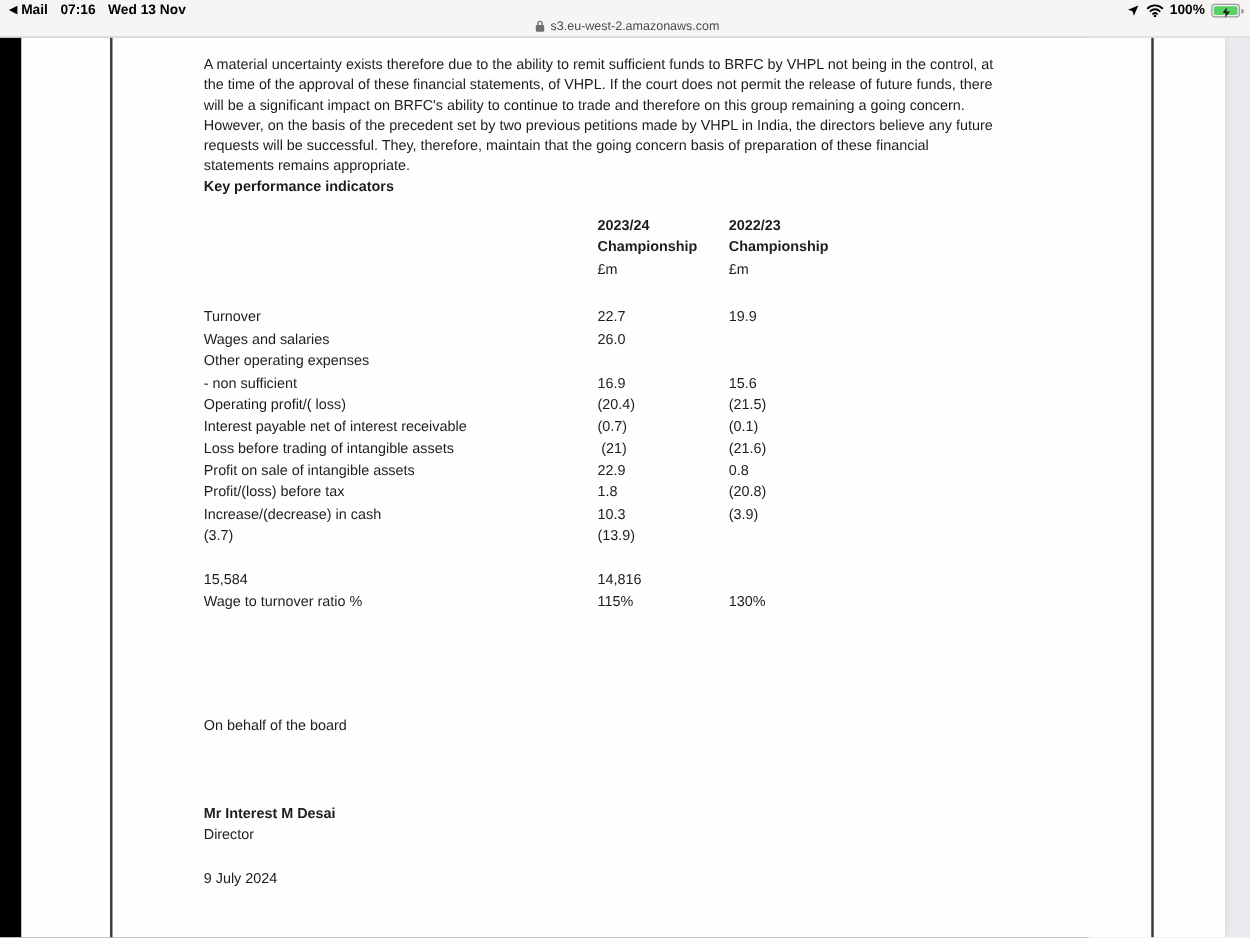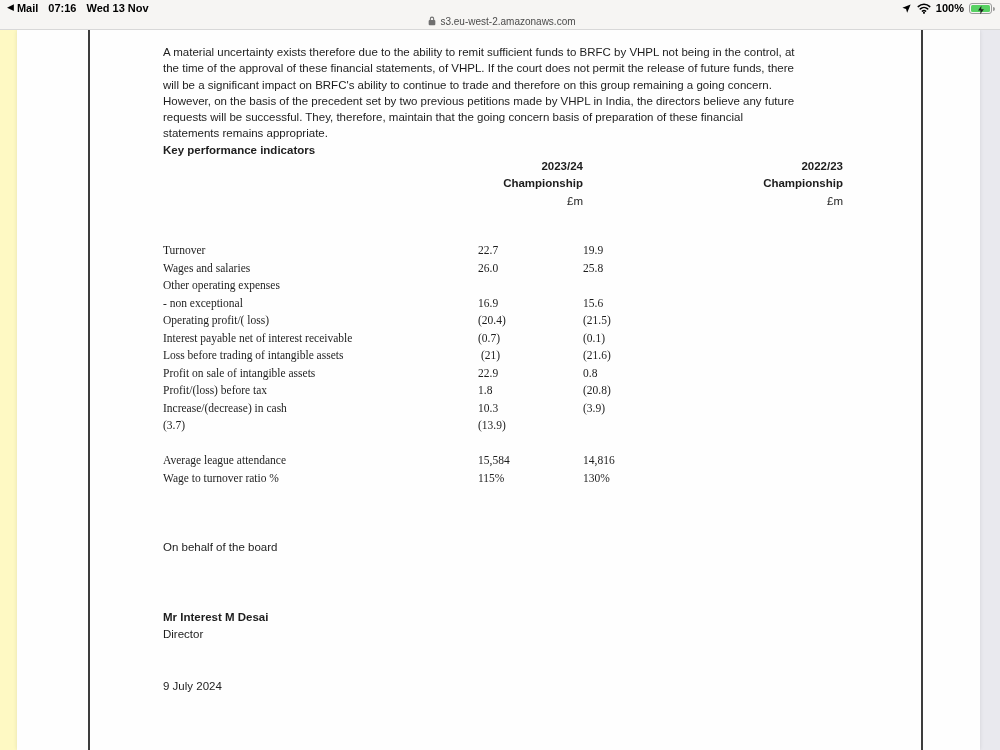--- a/index.html
+++ b/index.html
@@ -40,46 +40,46 @@
     position:absolute;right:-3.5px;top:2.5px;width:2px;height:4px;
     background:#9a9a9a;border-radius:0 2px 2px 0;
   }
   .battery svg{position:absolute;left:6px;top:0.5px;}
   .url-row{
     position:absolute;left:2px;top:13px;width:100%;height:16px;
     display:flex;align-items:center;justify-content:center;gap:4px;
     font-size:10px;color:#4c4c4c;
   }
   
-  .page-area{position:absolute;left:0;top:30px;width:871px;height:720px;background:#fef9c3;}
+  .page-area{position:absolute;left:0;top:30px;width:871px;height:720px;background:#000000;}
   .page{
     position:absolute;left:17px;top:0;width:963px;height:720px;background:#fefefe;
     box-shadow:0 0 4px rgba(0,0,0,0.10);
   }
   .rule{position:absolute;top:0;bottom:0;width:1.5px;background:#3d3d3d;}
   .rule.left{left:71px;}   
   .rule.right{left:904px;} 
   .doc{
     position:absolute;left:146px;top:14px;width:680px; 
     color:#1d1d1d;font-size:11.5px;line-height:16.3px;
   }
   .para{width:634px;}
   .kpi-heading{font-weight:bold;margin-top:0;line-height:16px;}
   .grid-row{display:grid;grid-template-columns:315px 105px 1fr;line-height:17.5px;}
-  .kpi-header{margin-top:0;text-align:right;}
+  .kpi-header{margin-top:15px;}
   .kpi-header .hd{font-weight:bold;}
   .kpi-header .unit{font-weight:normal;}
-  .kpi-table{margin-top:32px;font-family:Liberation Serif, serif;}
+  .kpi-table{margin-top:21px;}
   .kpi-row{display:grid;grid-template-columns:315px 105px 1fr;height:17.5px;line-height:17.5px;}
   .row-gap{height:17.5px;}
   .indent-1{padding-left:3px;}
-  .on-behalf{margin-top:52px;line-height:17.5px;}
+  .on-behalf{margin-top:82px;line-height:17.5px;}
   .signature{margin-top:52px;line-height:17.5px;}
   .sig-name{font-weight:bold;}
-  .doc-date{margin-top:34px;line-height:17.5px;}
+  .doc-date{margin-top:17px;line-height:17.5px;}
 </style>
 </head>
 <body>
 
 <div class="top-bar">
   <div class="status-row">
     <div class="status-left">
       <div class="seg">
         <span class="back-tri">◀</span>
         <span>Mail</span>
@@ -153,29 +153,28 @@
 
       <div class="kpi-table">
         <div class="kpi-row">
           <span>Turnover</span>
           <span>22.7</span>
           <span>19.9</span>
         </div>
         <div class="kpi-row">
           <span>Wages and salaries</span>
           <span>26.0</span>
-          <span>25.8</span>
         </div>
         <div class="kpi-row">
           <span>Other operating expenses</span>
           <span></span>
           <span></span>
         </div>
         <div class="kpi-row">
-          <span>- non exceptional</span>
+          <span>- non sufficient</span>
           <span>16.9</span>
           <span>15.6</span>
         </div>
         <div class="kpi-row">
           <span>Operating profit/( loss)</span>
           <span>(20.4)</span>
           <span>(21.5)</span>
         </div>
         <div class="kpi-row">
           <span>Interest payable net of interest receivable</span>
@@ -203,21 +202,20 @@
           <span>(3.9)</span>
         </div>
         <div class="kpi-row">
           <span>(3.7)</span>
           <span>(13.9)</span>
         </div>
 
         <div class="row-gap"></div>
 
         <div class="kpi-row">
-          <span>Average league attendance</span>
           <span>15,584</span>
           <span>14,816</span>
         </div>
         <div class="kpi-row">
           <span>Wage to turnover ratio %</span>
           <span>115%</span>
           <span>130%</span>
         </div>
       </div>
 

